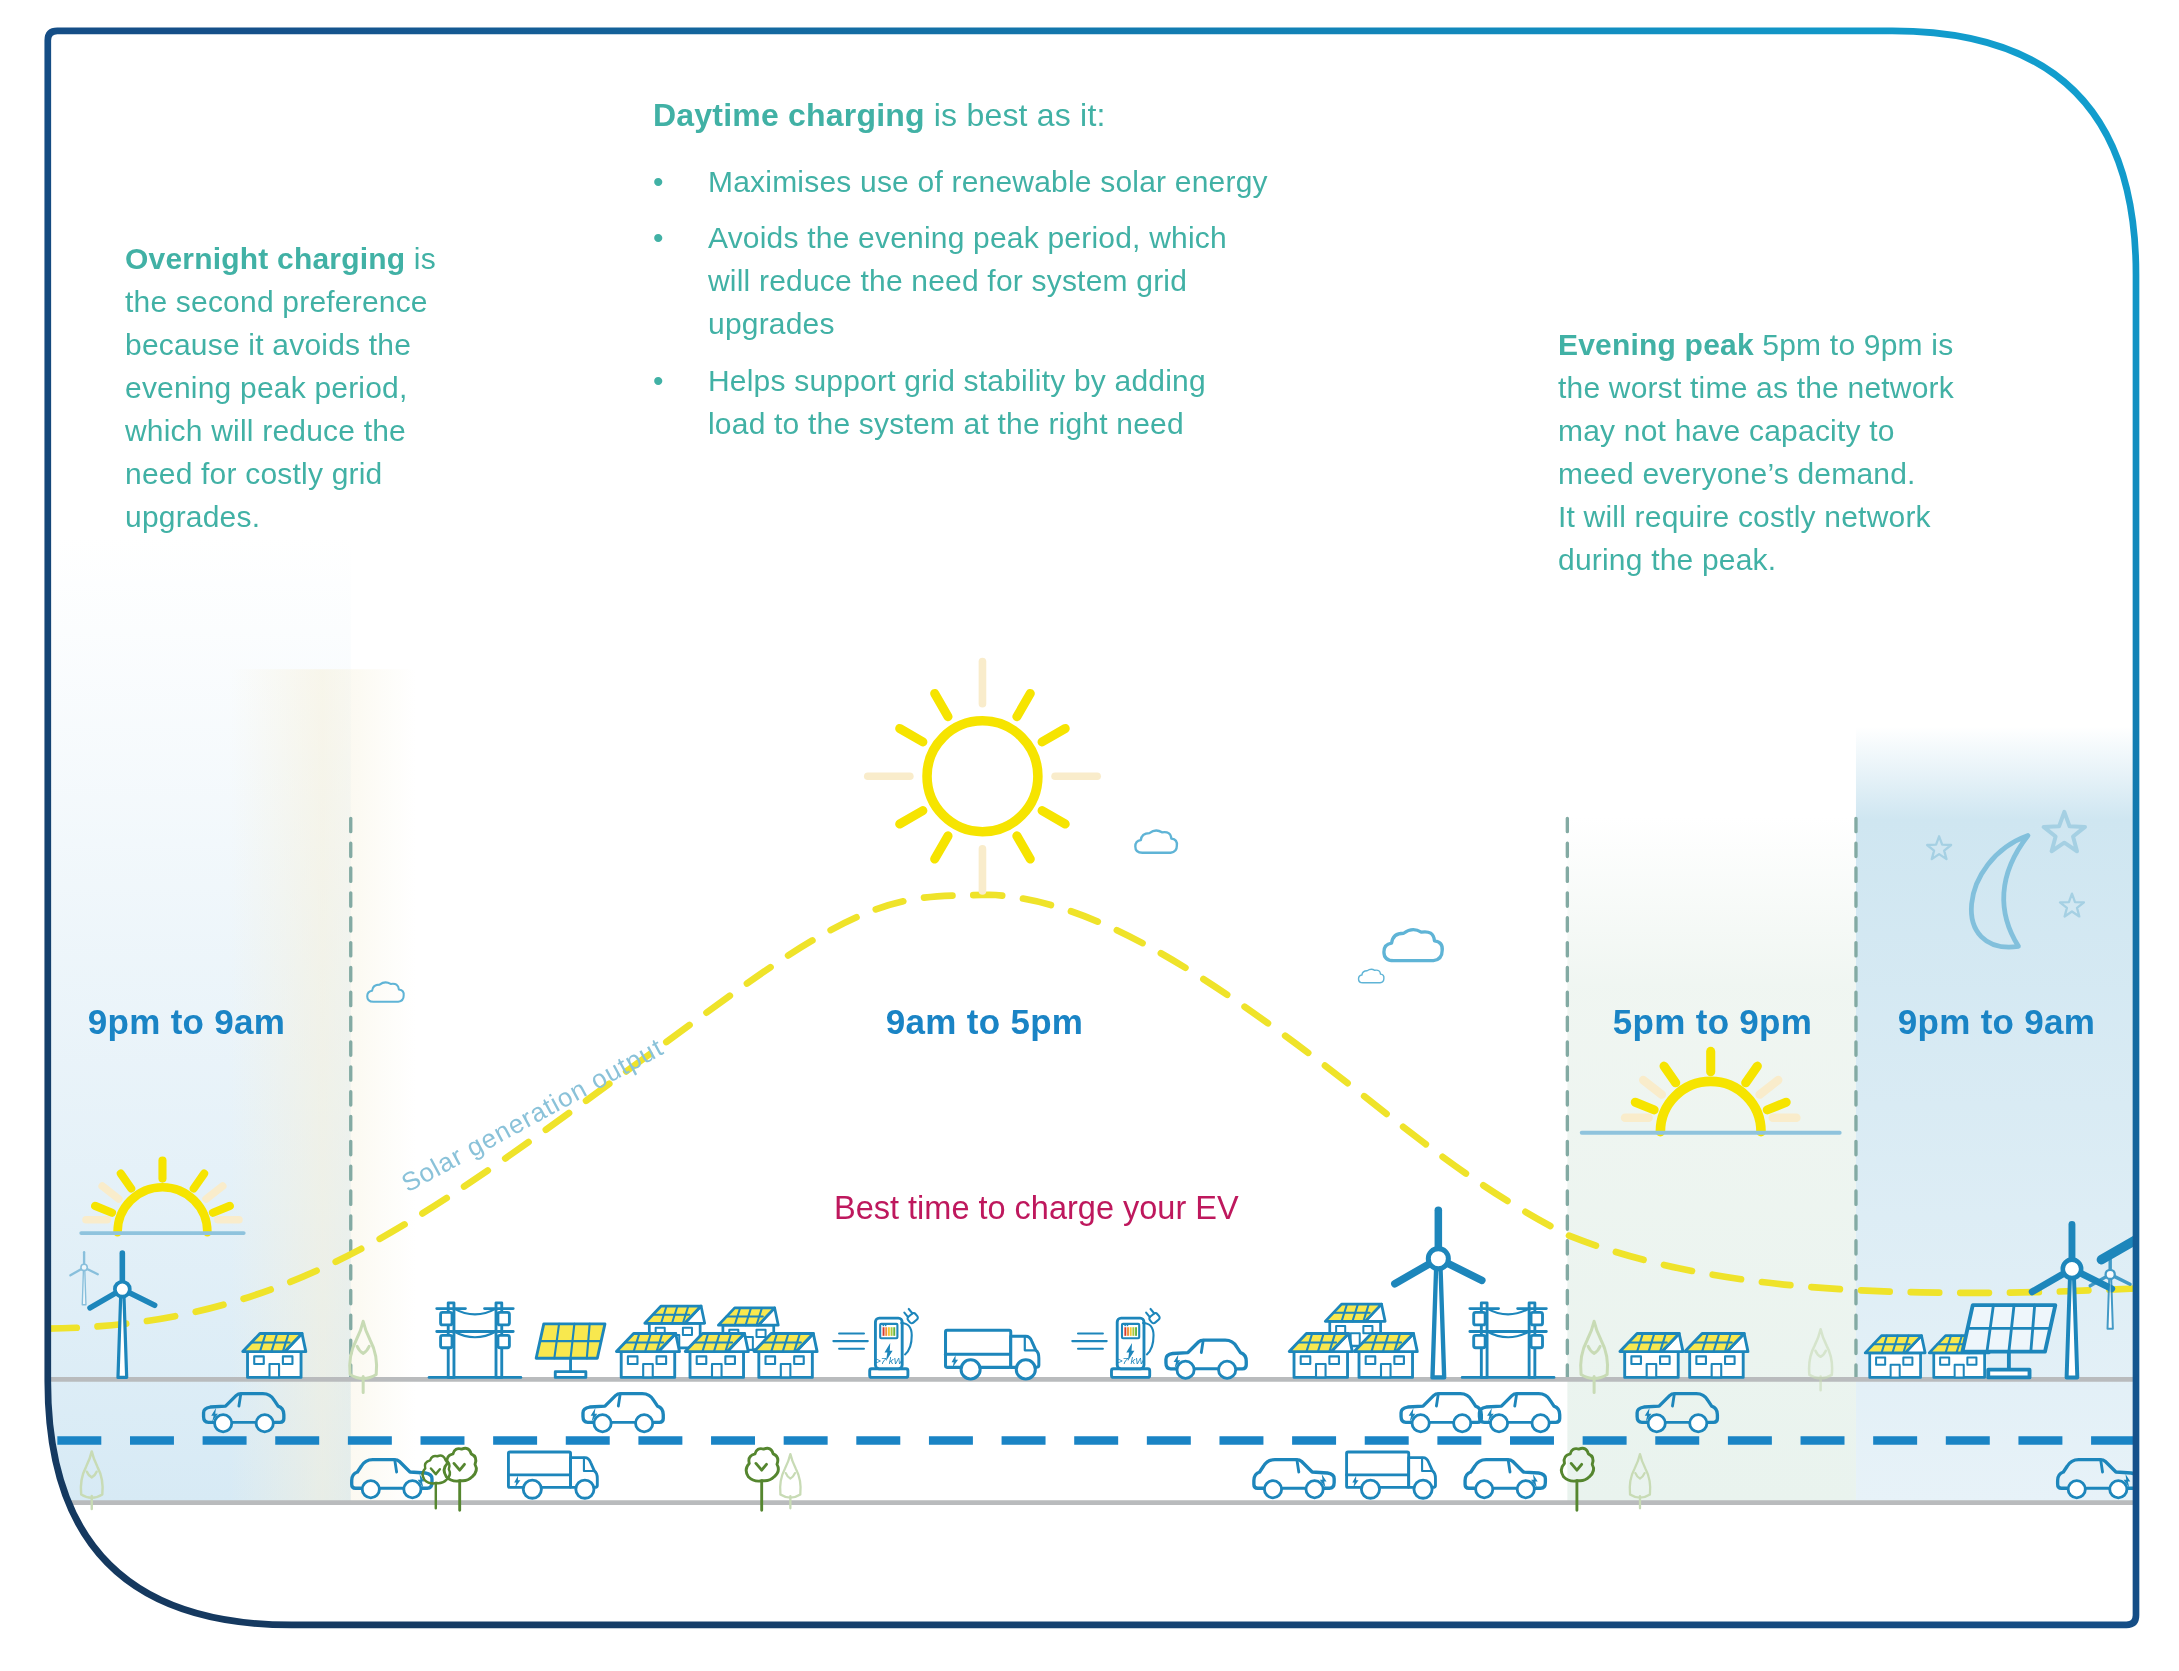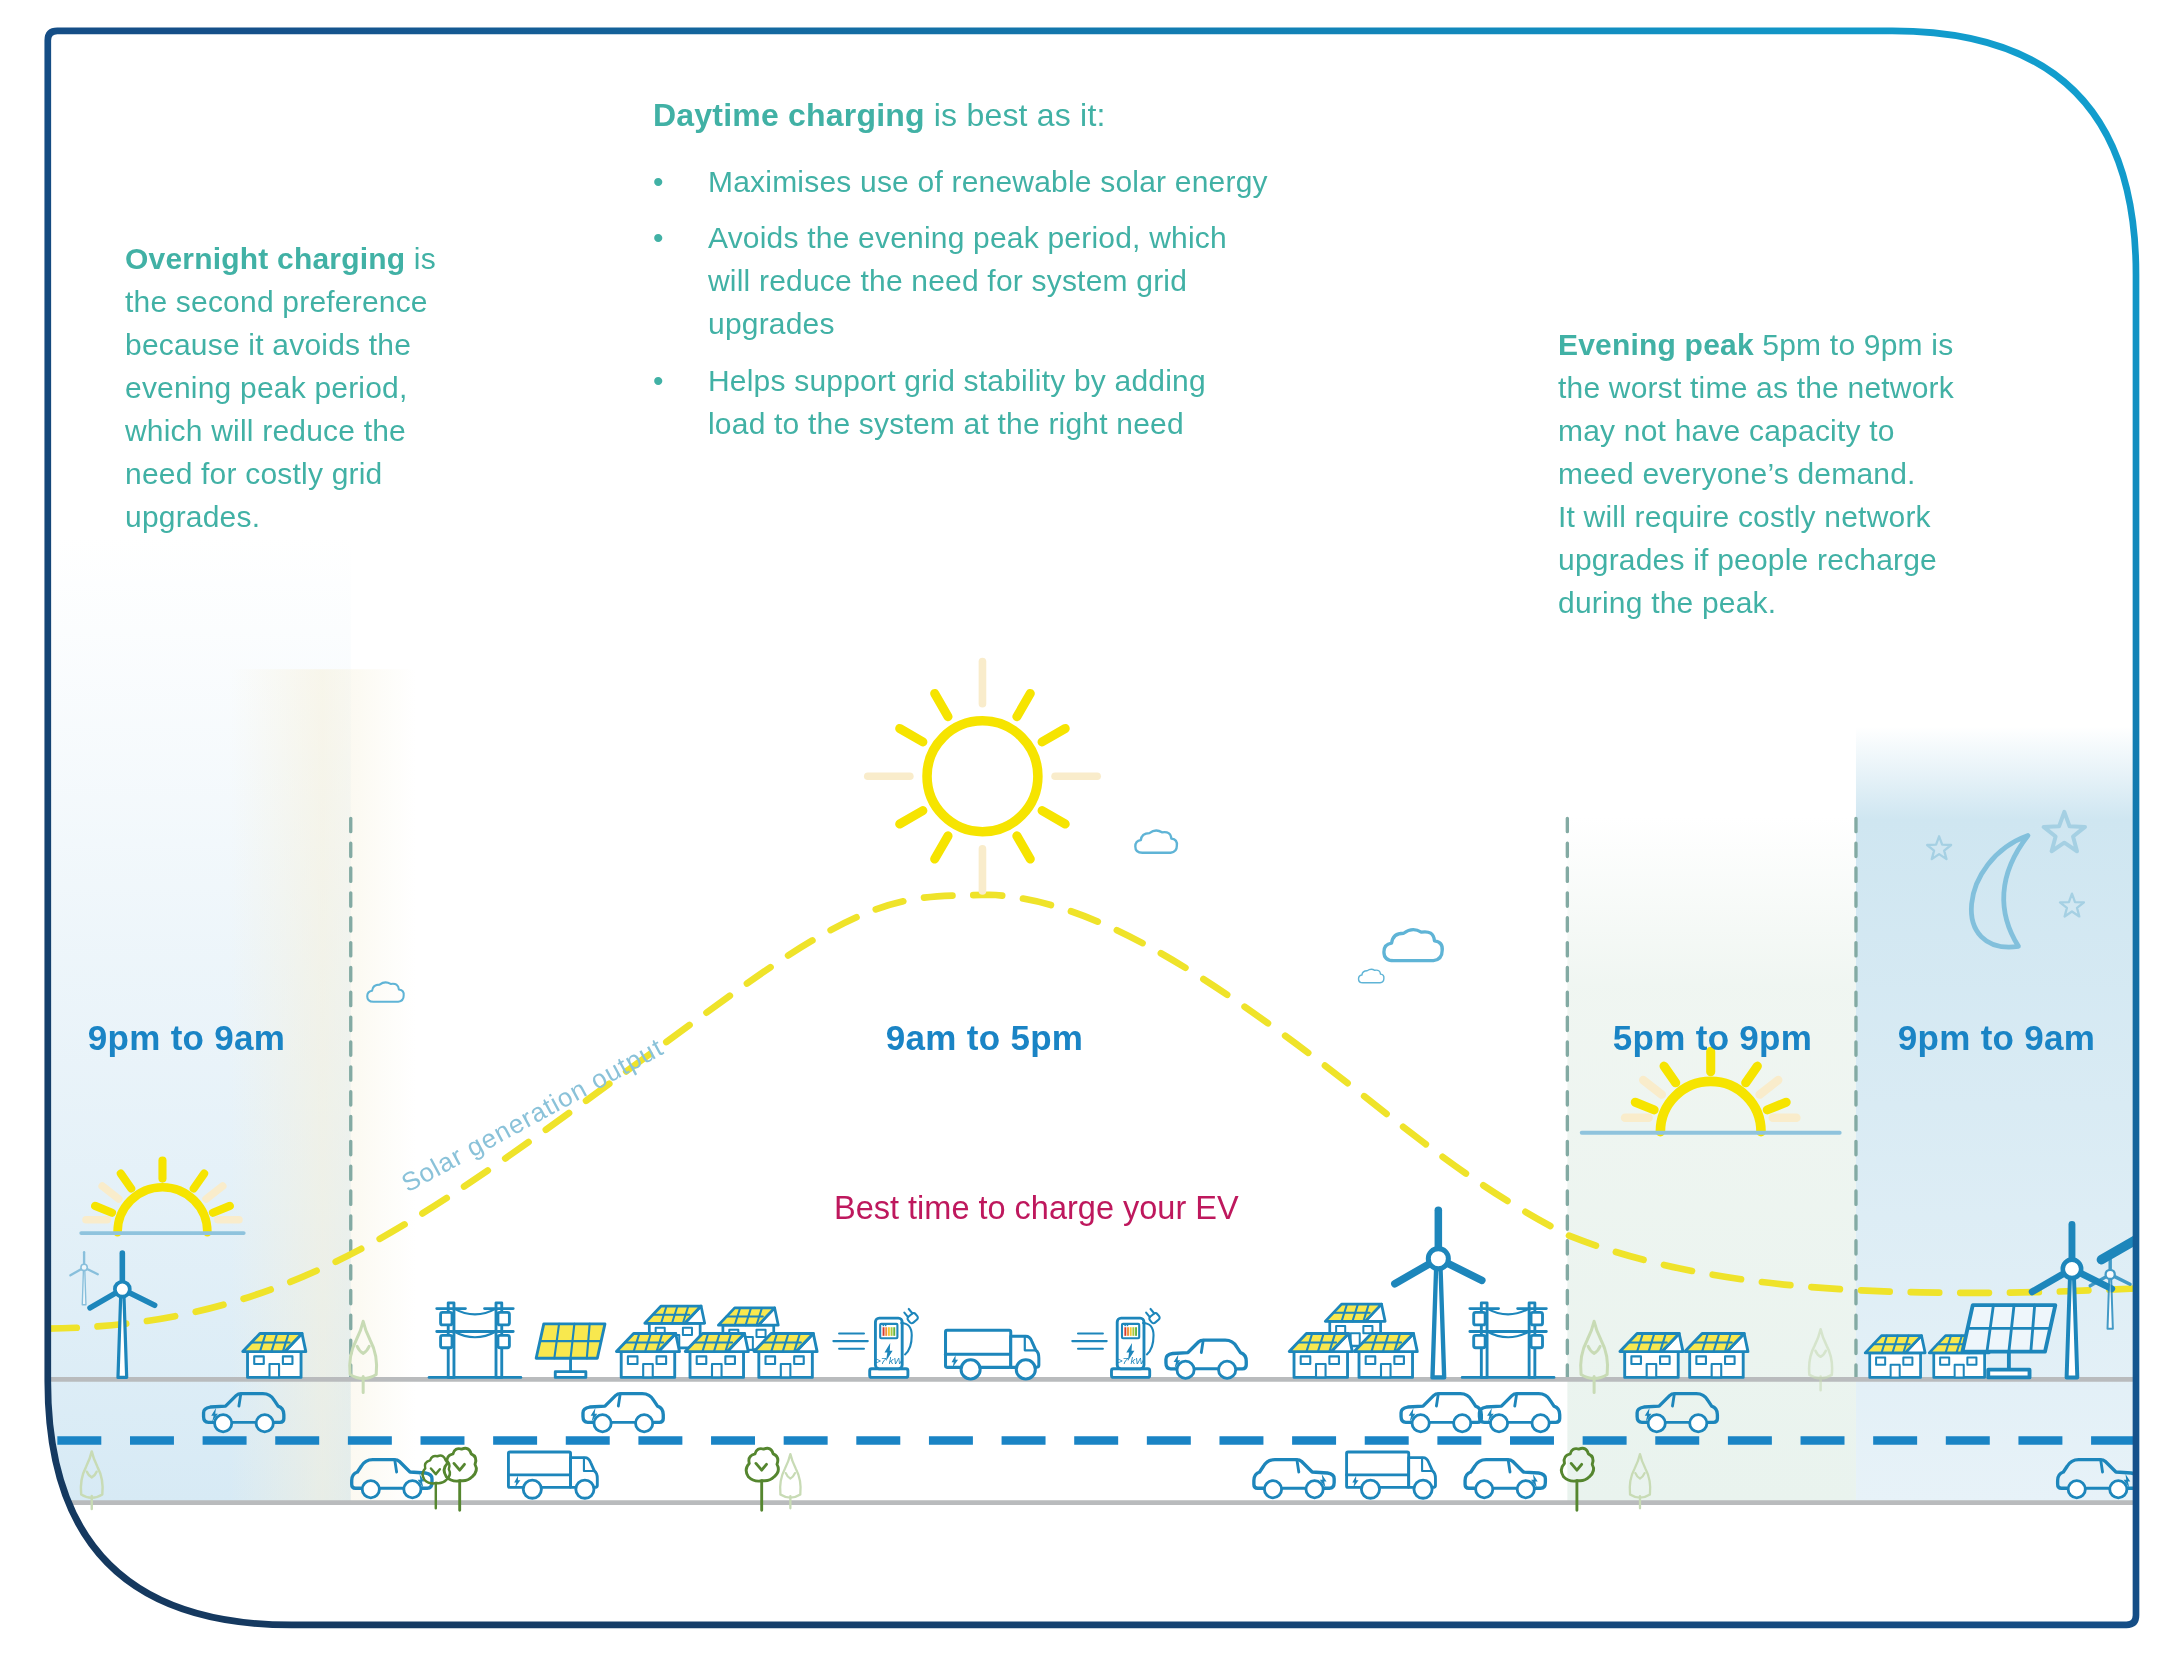--- a/index.html
+++ b/index.html
@@ -8,21 +8,21 @@
   #scene{position:absolute;left:0;top:0;z-index:1;color:#1d86bb;}
   .s{stroke:currentColor;fill:none;stroke-width:3;stroke-linecap:round;stroke-linejoin:round;}
   .s2{stroke:currentColor;fill:none;stroke-width:2.2;stroke-linecap:round;stroke-linejoin:round;}
   .f{fill:currentColor;stroke:none;}
   .w{fill:#fff;}
   .yel{fill:#f8e84e;}
   .txt{position:absolute;z-index:5;color:#41b1a5;font-size:30px;line-height:43px;letter-spacing:0.2px;}
   .txt b{font-weight:700;}
   .line{white-space:nowrap;}
   .zone-label{position:absolute;z-index:5;width:287px;text-align:center;color:#1a84c5;
-              font-size:35px;font-weight:700;letter-spacing:0.3px;margin-top:16px;}
+              font-size:35px;font-weight:700;letter-spacing:0.3px;}
   .bullet-row{display:flex;margin-top:13.4px;}
   .bullet-mark{width:55px;font-size:30px;color:#41b1a5;}
   #daytime-heading{font-size:32px;margin-bottom:23px;}
   #curve-label{position:absolute;z-index:4;left:411px;top:1168px;transform:rotate(-28.5deg);
                transform-origin:0 100%;color:#8ac2d9;font-size:26px;letter-spacing:1px;white-space:nowrap;}
   #best-time{position:absolute;z-index:5;left:834px;top:1190px;width:382px;text-align:center;
              color:#be185d;font-size:32.5px;white-space:nowrap;}
 </style>
 </head>
 <body>
@@ -344,21 +344,20 @@
     </div>
   </div>
 </div>
 
 <div class="txt" style="left:1558px;top:323px;">
   <div class="line"><b>Evening peak</b><span> 5pm to 9pm is</span></div>
   <div class="line">the worst time as the network</div>
   <div class="line">may not have capacity to</div>
   <div class="line">meed everyone’s demand.</div>
   <div class="line">It will require costly network</div>
-  <div class="line">upgrades if people recharge</div>
   <div class="line">during the peak.</div>
 </div>
 
 <div class="zone-label" style="left:43px;top:1002px;">9pm to 9am</div>
 <div class="zone-label" style="left:841px;top:1002px;">9am to 5pm</div>
 <div class="zone-label" style="left:1569px;top:1002px;">5pm to 9pm</div>
 <div class="zone-label" style="left:1853px;top:1002px;">9pm to 9am</div>
 
 <div id="curve-label">Solar generation output</div>
 <div id="best-time">Best time to charge your EV</div>

